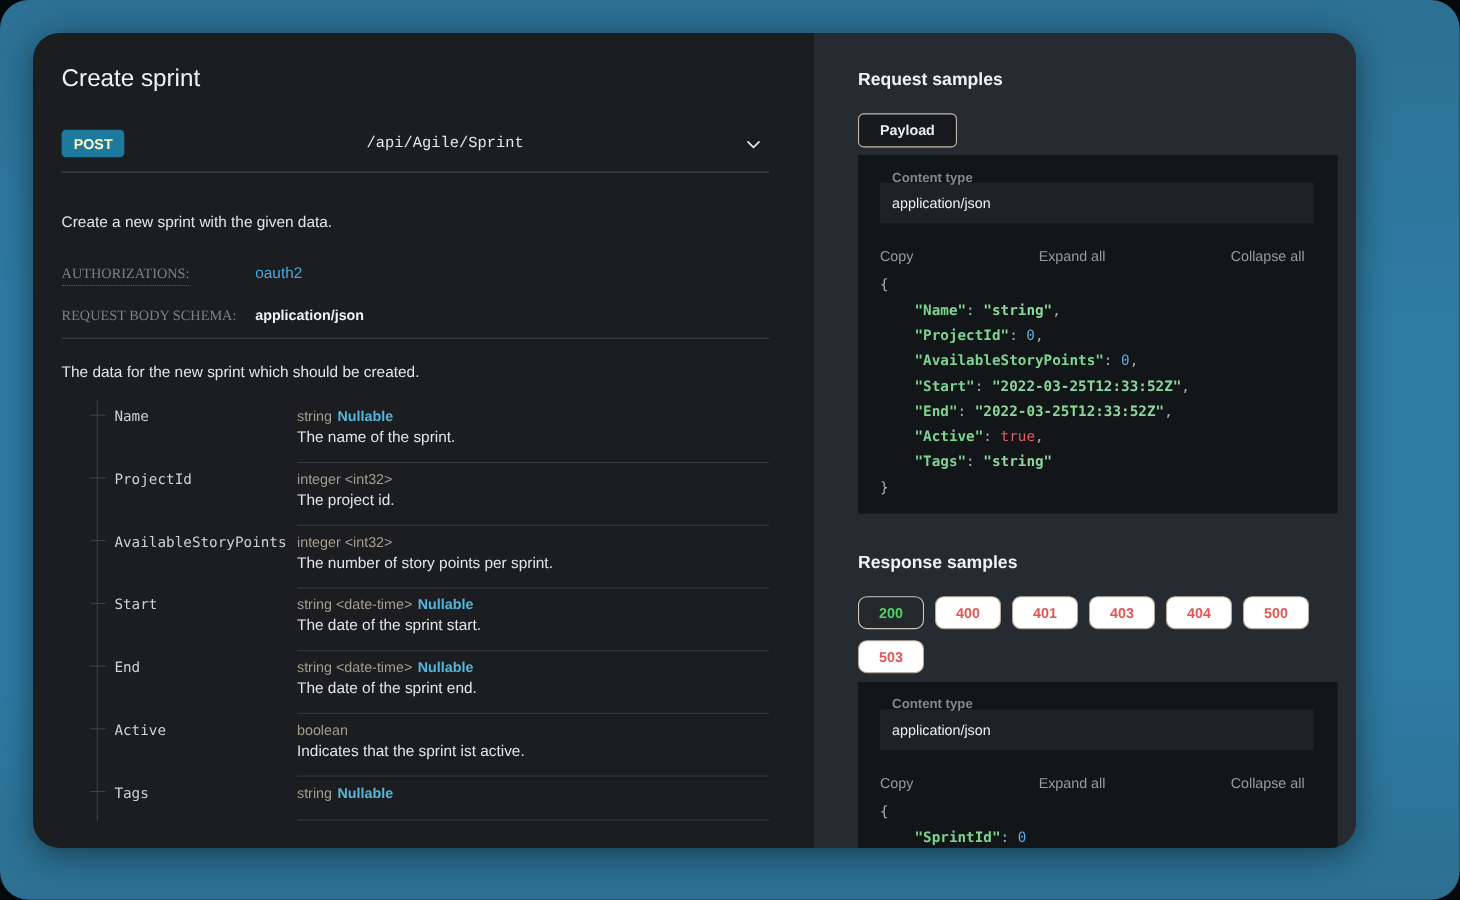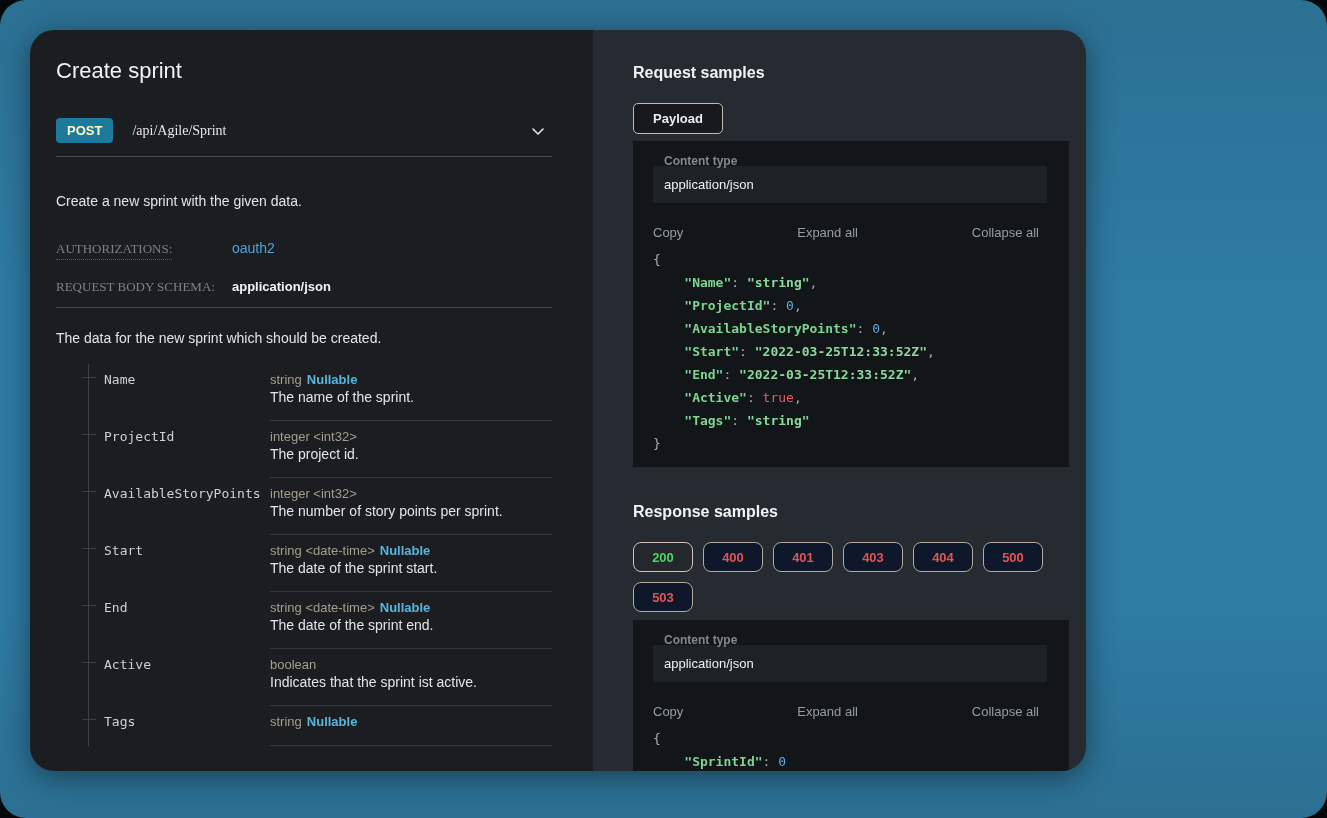--- a/index.html
+++ b/index.html
@@ -1,32 +1,32 @@
 <!DOCTYPE html>
 <html><head>
 <meta charset="utf-8">
 <style>
   * { margin:0; padding:0; box-sizing:border-box; }
   html,body { width:1327px; height:818px; background:#06090c; overflow:hidden;
               font-family:"Liberation Sans", sans-serif; }
   .frame { position:absolute; inset:0; border-radius:26px;
            background:linear-gradient(180deg,#2c7093 0%,#2e7ba3 35%,#2e7ba3 75%,#2c6f92 100%); }
-  .panel { position:absolute; left:30px; top:30px; width:1056px; height:741px;
+  .panel { position:absolute; left:30px; top:30px; width:1203px; height:741px;
            border-radius:24px; overflow:hidden; display:flex;
            box-shadow:0 6px 30px rgba(0,0,0,.45); }
   .col-left { width:759px; background:#1b1d20; padding:28px 41px 24px 26px; }
   .col-right { width:493px; background:#262b31; padding:34px 17px 0 40px; }
 
   
   .title { color:#f0f1f2; font-size:22px; font-weight:400; margin-bottom:34px; }
   .endpoint-row { display:flex; align-items:center; padding-bottom:13px;
                   border-bottom:1px solid #4a4f55; }
   .method-badge { background:#1d7a9c; color:#fef9c3; font-size:13px; font-weight:bold;
                   padding:5px 11px; border-radius:4px; margin-right:19px; }
-  .endpoint-path { font-family:Liberation Serif, serif; font-size:14px; color:#e6e7e8; flex:1; }
+  .endpoint-path { font-family:Liberation Mono, monospace; font-size:14px; color:#e6e7e8; flex:1;text-align:center; }
   .chev { width:16px; height:16px; margin-right:6px; }
   .op-desc { color:#e3e4e5; font-size:14px; margin:36px 0 0 0; }
   .meta-row { display:flex; align-items:baseline; margin-top:31px; }
   .meta-label { width:176px; color:#7c828a; font-size:13px;font-family:Liberation Serif, serif; }
   .meta-label .lbl-inner { border-bottom:1px dotted #565c63; padding-bottom:3px; }
   .auth-link { color:#4ea4dd; font-size:14px; cursor:pointer; }
   .schema-row { display:flex; align-items:baseline; margin-top:22px; padding-bottom:12px;
                 border-bottom:1px solid #3f444b; }
   .schema-ct { color:#f2f3f4; font-size:13px; font-weight:bold; }
   .body-desc { color:#e3e4e5; font-size:14px; margin-top:22px; }
@@ -58,21 +58,21 @@
           white-space:pre; }
   .tok-p { color:#a9aeb3; }
   .tok-k { color:#7ed492; font-weight:bold; }
   .tok-s { color:#8cd79c; font-weight:bold; }
   .tok-n { color:#64a8dd; }
   .tok-b { color:#e25d66; }
 
   .resp-title { margin-top:36px; }
   .resp-codes { display:flex; flex-wrap:wrap; gap:10px; width:436px; margin-bottom:8px; }
   .resp-btn { width:60px; height:30px; border-radius:8px; border:1px solid #b3ab9c;
-              background:#0f172a; font-size:13px; font-weight:bold; display:flex;
+              background:#ffffff; font-size:13px; font-weight:bold; display:flex;
               align-items:center; justify-content:center; cursor:pointer; }
   .resp-btn.success { color:#4fd467; }
   .resp-btn.error { color:#e25555; }
   .resp-btn.active { background:#24282d; border-color:#cdc6b7; }
 </style>
 </head>
 <body>
 
 <div class="frame">
   <div class="panel">

